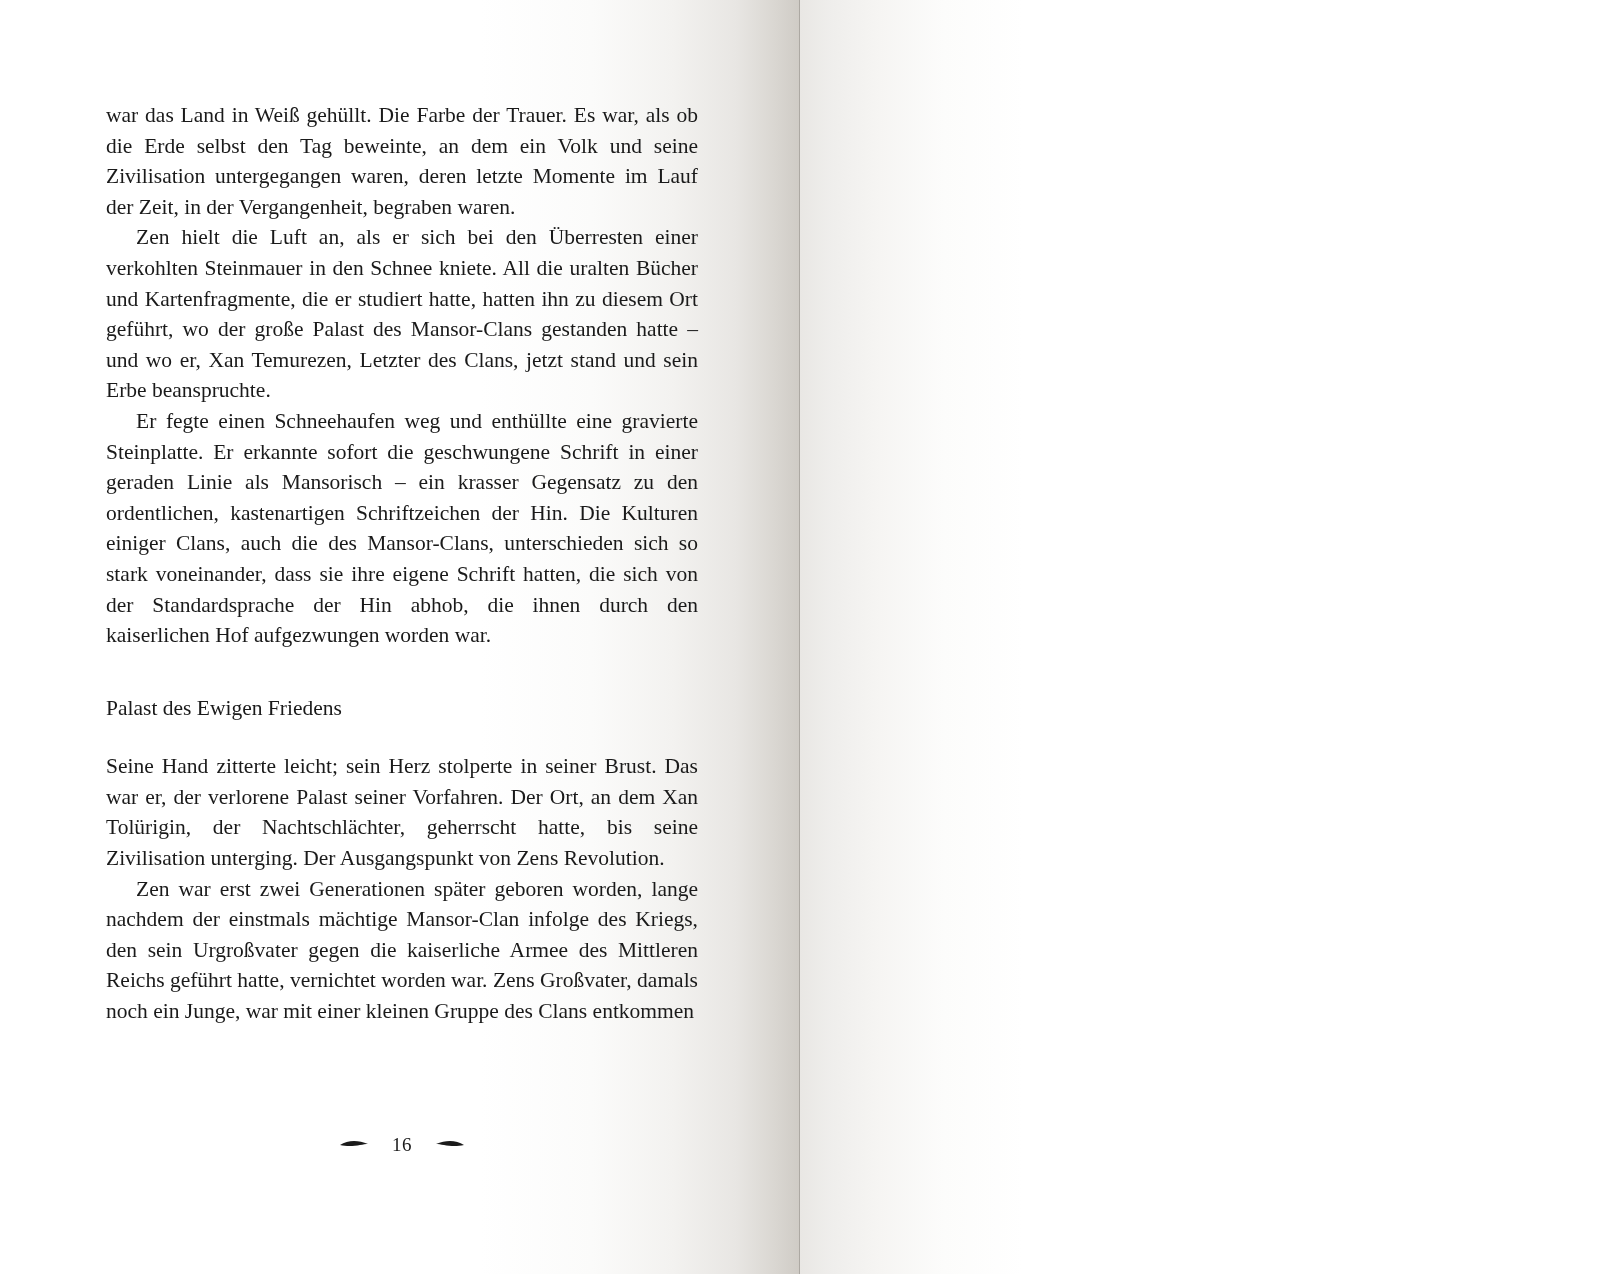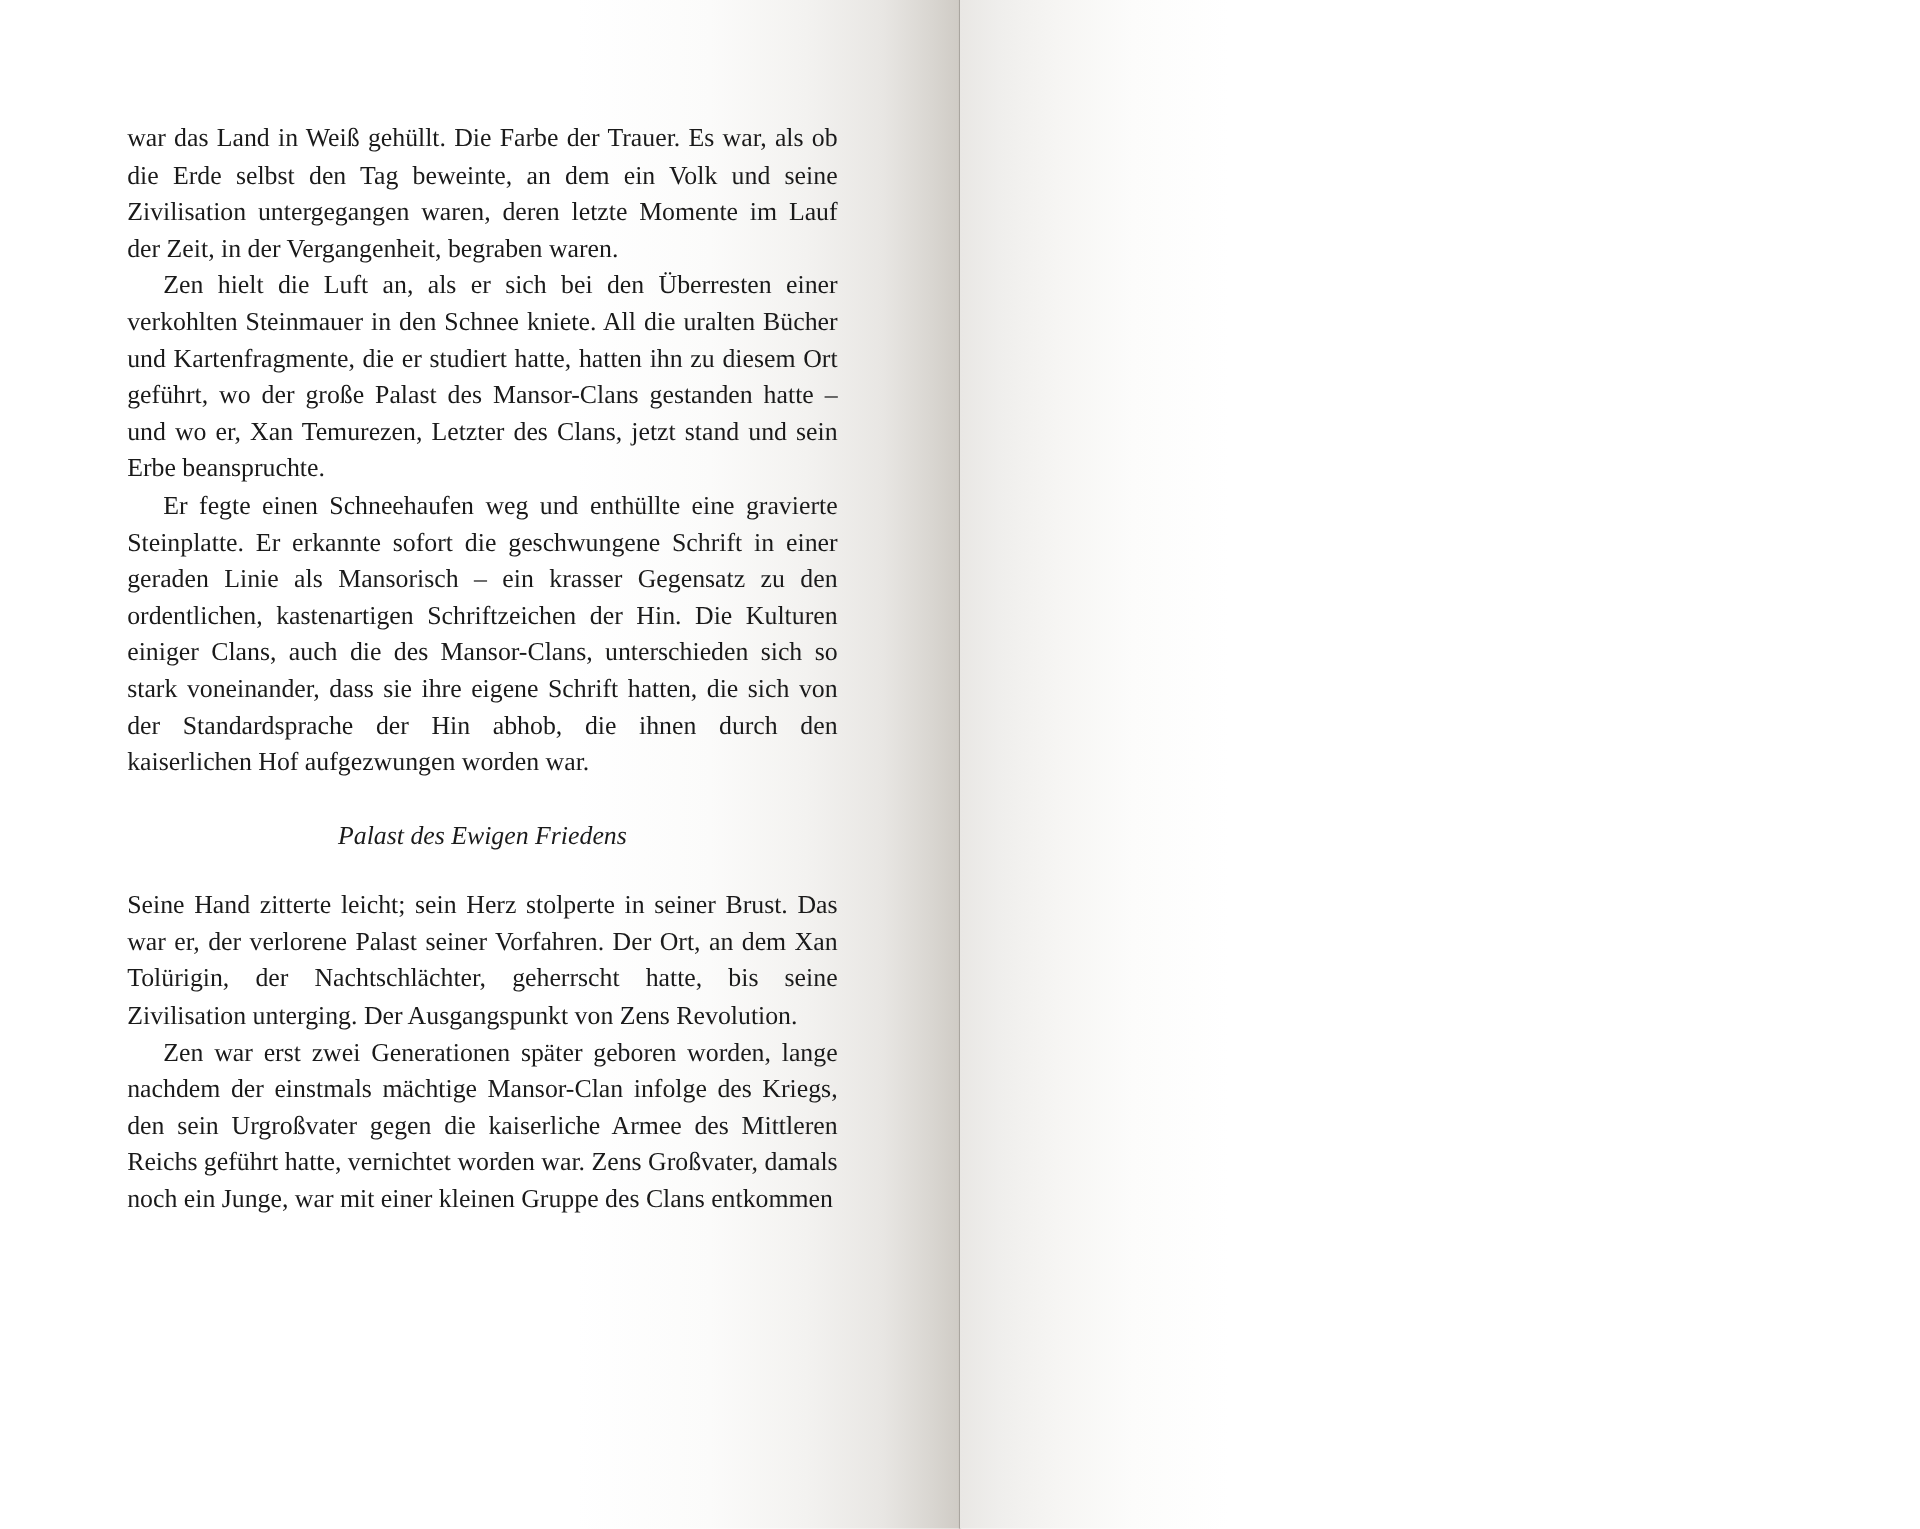--- a/index.html
+++ b/index.html
@@ -64,25 +64,24 @@
   p {
     margin: 0;
   }
   p.indent {
     text-indent: 1.4em;
   }
   p.noindent {
     text-indent: 0;
   }
   .subhead {
-    font-style: italic;
-    margin-top: 30px;
+    margin-top: 42px;
     margin-bottom: 28px;
     text-indent: 0;
-    text-align: center;
+    text-align: left;
   }
   .folio {
     position: absolute;
     bottom: 118px;
     width: 592px;
     text-align: center;
     font-size: 19px;
     color: #1a1a1a;
     letter-spacing: 0.5px;
   }
@@ -108,20 +107,35 @@
 
   <div class="page page-left">
     <div class="text-col">
       <p class="noindent">war das Land in Weiß gehüllt. Die Farbe der Trauer. Es war, als ob die Erde selbst den Tag beweinte, an dem ein Volk und seine Zivilisation untergegangen waren, deren letzte Momente im Lauf der Zeit, in der Vergangenheit, begraben waren.</p>
       <p class="indent">Zen hielt die Luft an, als er sich bei den Überresten einer verkohlten Steinmauer in den Schnee kniete. All die uralten Bücher und Kartenfragmente, die er studiert hatte, hatten ihn zu diesem Ort geführt, wo der große Palast des Mansor-Clans gestanden hatte – und wo er, Xan Temurezen, Letzter des Clans, jetzt stand und sein Erbe beanspruchte.</p>
       <p class="indent">Er fegte einen Schneehaufen weg und enthüllte eine gravierte Steinplatte. Er erkannte sofort die geschwungene Schrift in einer geraden Linie als Mansorisch – ein krasser Gegensatz zu den ordentlichen, kastenartigen Schriftzeichen der Hin. Die Kulturen einiger Clans, auch die des Mansor-Clans, unterschieden sich so stark voneinander, dass sie ihre eigene Schrift hatten, die sich von der Standardsprache der Hin abhob, die ihnen durch den kaiserlichen Hof aufgezwungen worden war.</p>
       <p class="subhead">Palast des Ewigen Friedens</p>
       <p class="noindent">Seine Hand zitterte leicht; sein Herz stolperte in seiner Brust. Das war er, der verlorene Palast seiner Vorfahren. Der Ort, an dem Xan Tolürigin, der Nachtschlächter, geherrscht hatte, bis seine Zivilisation unterging. Der Ausgangspunkt von Zens Revolution.</p>
       <p class="indent">Zen war erst zwei Generationen später geboren worden, lange nachdem der einstmals mächtige Mansor-Clan infolge des Kriegs, den sein Urgroßvater gegen die kaiserliche Armee des Mittleren Reichs geführt hatte, vernichtet worden war. Zens Großvater, damals noch ein Junge, war mit einer kleinen Gruppe des Clans entkommen</p>
     </div>
+    <div class="folio">
+      <span class="folio-inner">
+        <span class="orn">
+          <svg width="40" height="12" viewBox="0 0 40 12">
+            <path d="M2 6 C10 1, 20 1, 30 5 C24 5, 14 9, 2 6 Z" fill="#1a1a1a"></path>
+          </svg>
+        </span>
+        <span>16</span>
+        <span class="orn">
+          <svg width="40" height="12" viewBox="0 0 40 12">
+            <path d="M38 6 C30 1, 20 1, 10 5 C16 5, 26 9, 38 6 Z" fill="#1a1a1a"></path>
+          </svg>
+        </span>
+      </span>
+    </div>
   </div>
 
   <div class="gutter-line"></div>
 
   <div class="page page-right">
     
     
   </div>
 
 </div>

